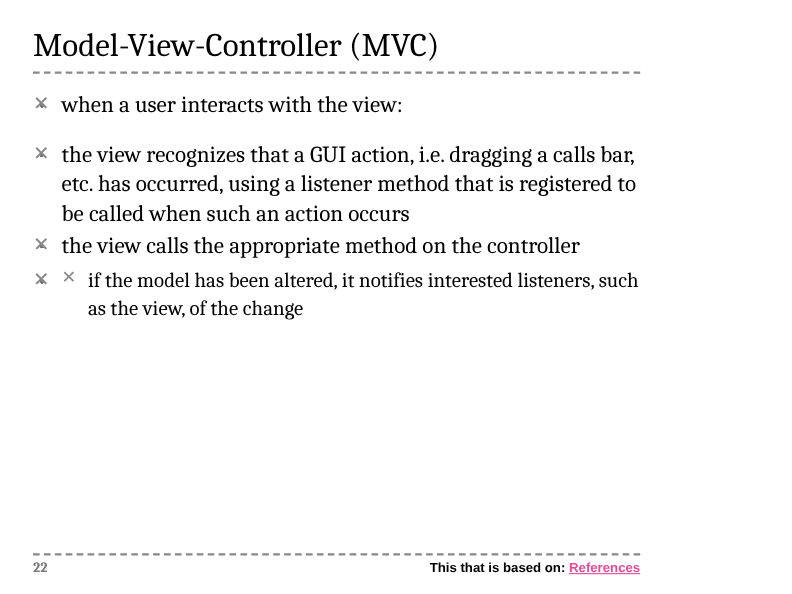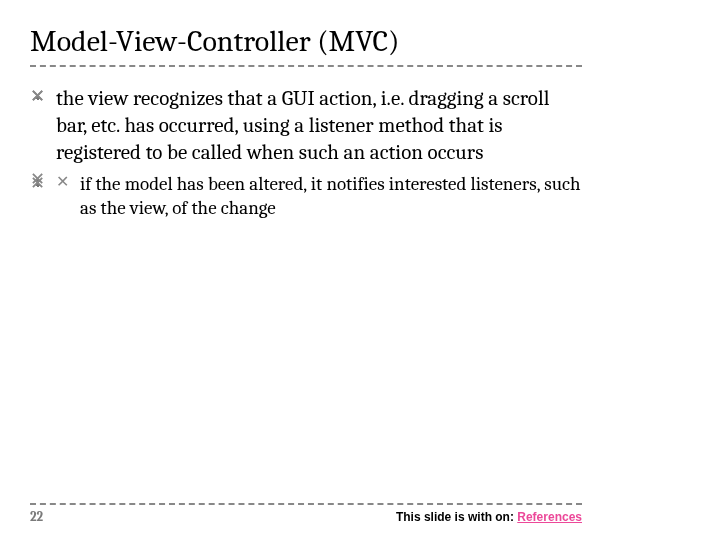--- a/index.html
+++ b/index.html
@@ -26,41 +26,43 @@
 </head>
 <body>
 
 <div class="slide">
   <h1 class="title">Model-View-Controller (MVC)</h1>
   <hr class="title-divider">
   <div class="content">
     <ul class="level1">
       <li>
         <span class="bullet-glyph">✕</span>
+        <span>when a user interacts with the view:</span>
       </li>
       <li class="tight">
         <span class="bullet-glyph">✕</span>
-        <span>the view recognizes that a GUI action, i.e. dragging a scroll bar, etc. has occurred, using a listener method that is registered to be called when such an action occurs</span>
+        <span>the view recognizes that a GUI action, i.e. dragging a calls bar, etc. has occurred, using a listener method that is registered to be called when such an action occurs</span>
       </li>
       <li class="tight">
         <span class="bullet-glyph">✕</span>
+        <span>the view calls the appropriate method on the controller</span>
       </li>
       <li class="tight">
         <span class="bullet-glyph">✕</span>
         <ul class="level2">
           <li>
             <span class="bullet-glyph">✕</span>
             <span>if the model has been altered, it notifies interested listeners, such as the view, of the change</span>
           </li>
         </ul>
       </li>
     </ul>
   </div>
   <div class="footer">
     <hr class="footer-divider">
     <div class="footer-row">
       <span class="page-num">22</span>
       <span class="ref-text">
-        <span>This slide is with on: </span><a class="ref-link">References</a>
+        <span>This that is based on: </span><a class="ref-link">References</a>
       </span>
     </div>
   </div>
 </div>
 
 </body></html>

